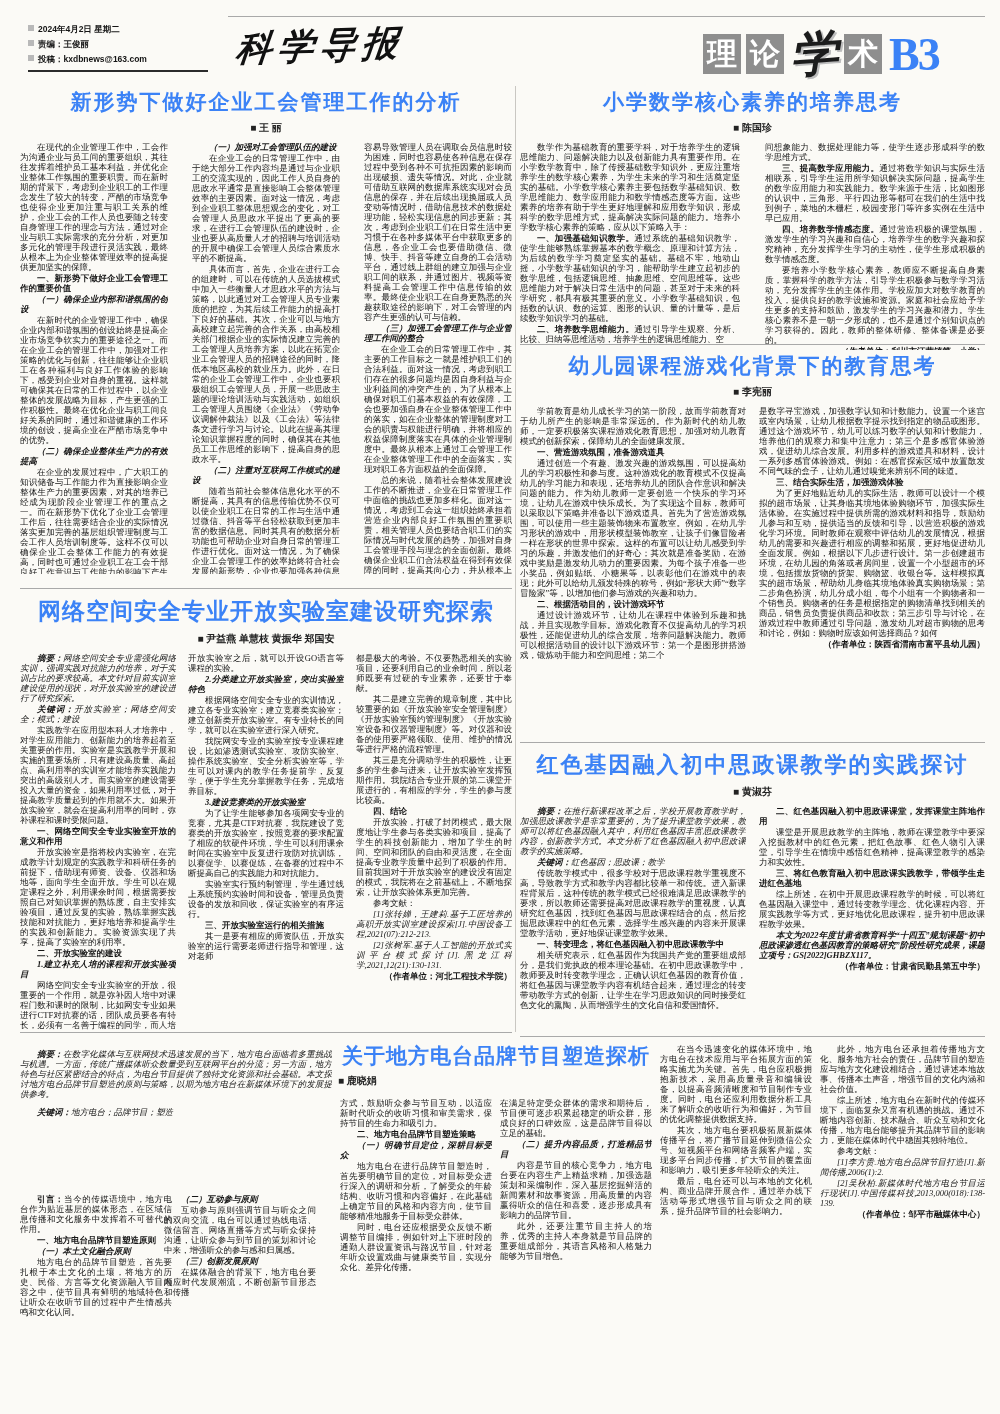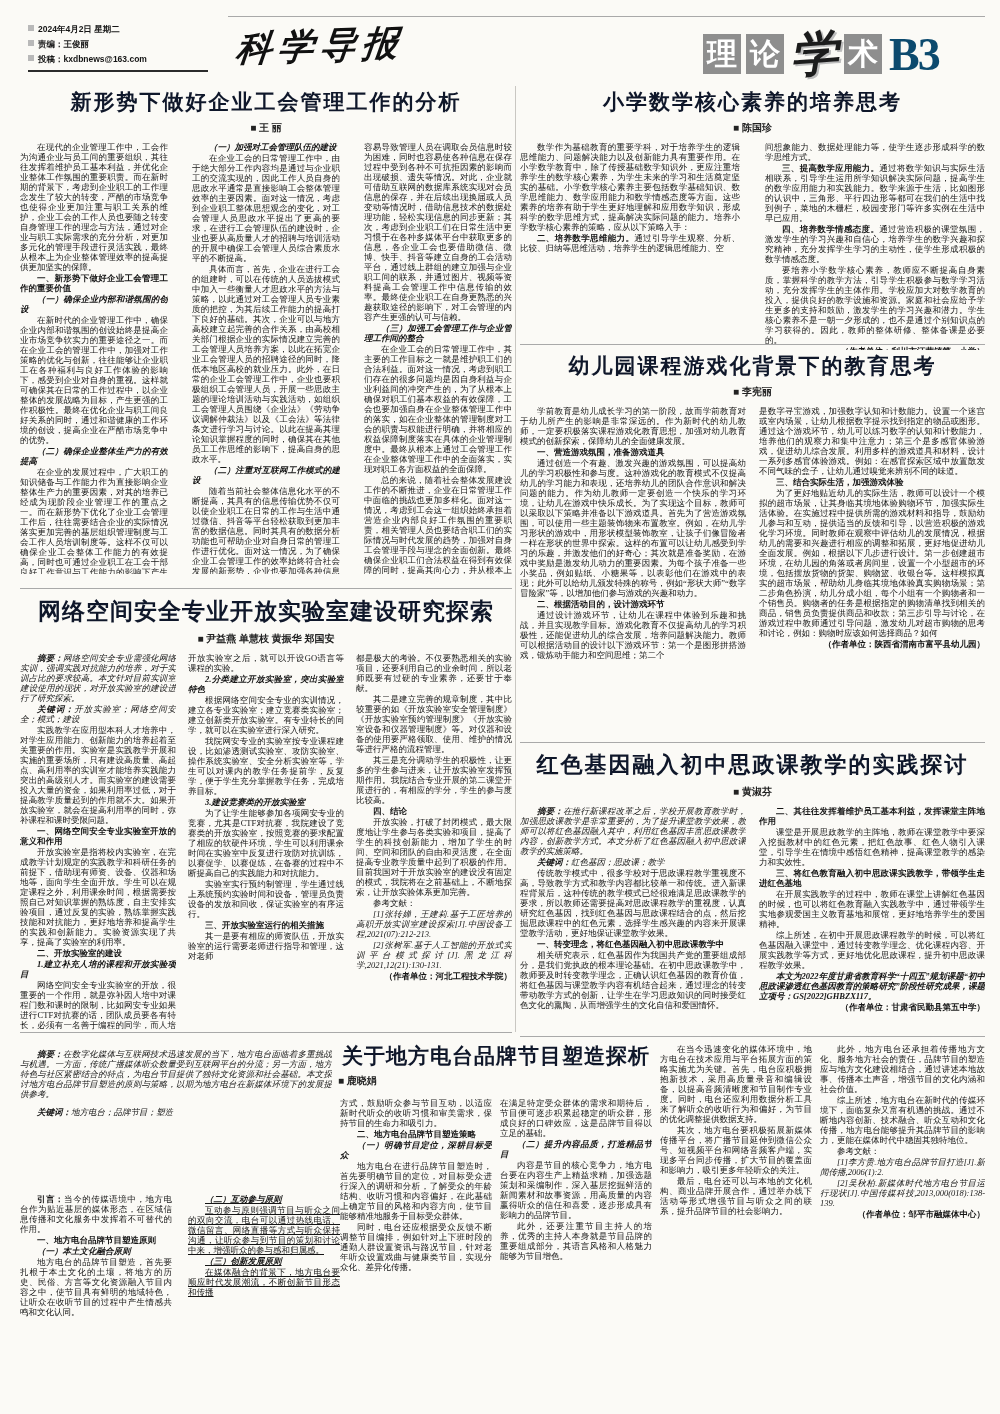--- a/index.html
+++ b/index.html
@@ -12,24 +12,24 @@
             font-size:8.5px;font-weight:bold;line-height:1.75;border-bottom:2px solid #2b2b2b;padding-bottom:3px;}
   #hdr-info .row{white-space:nowrap;}
   .sq{display:inline-block;width:6px;height:6px;background:#b9b9b9;margin-right:4px;vertical-align:1px;}
   #masthead{position:absolute;left:236px;top:22px;font-size:36px;font-weight:bold;font-style:italic;
             letter-spacing:6px;transform:rotate(-2deg) skewX(-8deg);color:#111;}
   #badge{position:absolute;left:703px;top:22px;display:flex;align-items:center;gap:5px;}
   .badge-box{width:38px;height:40px;background:#8e8e8e;color:#fff;font-family:"Liberation Sans",sans-serif;
              font-weight:bold;font-size:30px;line-height:40px;text-align:center;}
   .badge-xue{font-size:48px;font-weight:bold;font-style:italic;color:#1c1c1c;margin:0 1px;
              text-shadow:2px 2px 0 #bdbdbd;transform:rotate(-4deg);}
-  .badge-b3{font-size:46px;font-weight:bold;font-family:"Liberation Serif",serif;color:#0c4a6e;letter-spacing:-2px;margin-left:2px;}
+  .badge-b3{font-size:46px;font-weight:bold;font-family:"Liberation Serif",serif;color:#3b82f6;letter-spacing:-2px;margin-left:2px;}
   
   .art{position:absolute;}
-  .atitle{font-family:"Liberation Sans",sans-serif;font-weight:bold;text-align:center;letter-spacing:2px;color:#0f172a;}
+  .atitle{font-family:"Liberation Sans",sans-serif;font-weight:bold;text-align:center;letter-spacing:2px;color:#3b82f6;}
   .aauthor{font-family:"Liberation Sans",sans-serif;font-weight:bold;font-size:10px;text-align:center;margin:5px 0 7px;color:#222;}
   .cols{display:flex;}
   .col{overflow:hidden;font-size:8.5px;line-height:10px;text-align:justify;}
   .col p{margin:0 0 1px;}
   .b-p{text-indent:2em;}
   .b-pi{text-indent:0;}
   .b-h{font-family:"Liberation Sans",sans-serif;font-weight:bold;text-indent:2em;}
   .b-kb{font-weight:bold;font-style:italic;text-indent:2em;}
   .b-k{font-style:italic;text-indent:2em;}
   .b-k b,.b-kb b{font-style:italic;}
@@ -135,20 +135,21 @@
         </div>
     </div>
   </div>
 
   <div class="art" style="left:520px;top:88px;width:465px;">
     <div class="atitle" style="font-size:21px;">小学数学核心素养的培养思考</div>
     <div class="aauthor">■ 陈国珍</div>
     <div class="cols" style="gap:25px;">
       <div class="col" style="width:226px;height:208px;">
           <p class="b-p">数学作为基础教育的重要学科，对于培养学生的逻辑思维能力、问题解决能力以及创新能力具有重要作用。在小学数学教育中，除了传授基础数学知识外，更应注重培养学生的数学核心素养，为学生未来的学习和生活奠定坚实的基础。小学数学核心素养主要包括数学基础知识、数学思维能力、数学应用能力和数学情感态度等方面。这些素养的培养有助于学生更好地理解和应用数学知识，形成科学的数学思维方式，提高解决实际问题的能力。培养小学数学核心素养的策略，应从以下策略入手：</p>
+          <p class="b-p"><b>一、加强基础知识教学。</b>通过系统的基础知识教学，使学生能够熟练掌握基本的数学概念、原理和计算方法，为后续的数学学习奠定坚实的基础。基础不牢，地动山摇，小学数学基础知识的学习，能帮助学生建立起初步的数学思维，包括逻辑思维、抽象思维、空间思维等。这些思维能力对于解决日常生活中的问题，甚至对于未来的科学研究，都具有极其重要的意义。小学数学基础知识，包括数的认识、数的运算、图形的认识、量的计量等，是后续数学知识学习的基础。</p>
           <p class="b-p"><b>二、培养数学思维能力。</b>通过引导学生观察、分析、比较、归纳等思维活动，培养学生的逻辑思维能力、空</p>
         </div>
       <div class="col" style="width:226px;height:208px;">
           <p class="b-pi">间想象能力、数据处理能力等，使学生逐步形成科学的数学思维方式。</p>
           <p class="b-p"><b>三、提高数学应用能力。</b>通过将数学知识与实际生活相联系，引导学生运用所学知识解决实际问题，提高学生的数学应用能力和实践能力。数学来源于生活，比如图形的认识中，三角形、平行四边形等都可在我们的生活中找到例子，菜地的木栅栏，校园变形门等许多实例在生活中早已应用。</p>
           <p class="b-p"><b>四、培养数学情感态度。</b>通过营造积极的课堂氛围，激发学生的学习兴趣和自信心，培养学生的数学兴趣和探究精神，充分发挥学生学习的主动性，使学生形成积极的数学情感态度。</p>
           <p class="b-p">要培养小学数学核心素养，教师应不断提高自身素质，掌握科学的教学方法，引导学生积极参与数学学习活动，充分发挥学生的主体作用。学校应加大对数学教育的投入，提供良好的教学设施和资源。家庭和社会应给予学生更多的支持和鼓励，激发学生的学习兴趣和潜力。学生核心素养不是一朝一夕形成的，也不是通过个别知识点的学习获得的。因此，教师的整体研修、整体备课是必要的。</p>
           <p class="b-attr">（作者单位：利川市汪营镇第一小学）</p>
         </div>
     </div>
@@ -179,24 +180,23 @@
     <div class="aauthor">■ 黄淑芬</div>
     <div class="cols" style="gap:13px;">
       <div class="col" style="width:226px;height:232px;">
           <p class="b-k"><b>摘要：</b>在推行新课程改革之后，学校开展教育教学时，加强思政课教学是非常重要的，为了提升课堂教学效果，教师可以将红色基因融入其中，利用红色基因丰富思政课教学内容，创新教学方式。本文分析了红色基因融入初中思政课教学的实施策略。</p>
           <p class="b-k"><b>关键词：</b>红色基因；思政课；教学</p>
           <p class="b-p">传统教学模式中，很多学校对于思政课程教学重视度不高，导致教学方式和教学内容都比较单一和传统。进入新课程背景后，这种传统的教学模式已经很难满足思政课教学的要求，所以教师还需要提高对思政课程教学的重视度，认真研究红色基因，找到红色基因与思政课程结合的点，然后挖掘思政课程中的红色元素，选择学生感兴趣的内容来开展课堂教学活动，更好地保证课堂教学效果。</p>
           <p class="b-h">一、转变理念，将红色基因融入初中思政课教学中</p>
           <p class="b-p">相关研究表示，红色基因作为我国共产党的重要组成部分，是我们党执政的根本理论基础。在初中思政课教学中，教师要及时转变教学理念，正确认识红色基因的教育价值，将红色基因与课堂教学内容有机结合起来，通过理念的转变带动教学方式的创新，让学生在学习思政知识的同时接受红色文化的熏陶，从而增强学生的文化自信和爱国情怀。</p>
         </div>
       <div class="col" style="width:226px;height:232px;">
-          <p class="b-h">二、其往往发挥着维护员工基本利益，发挥课堂主阵地作用</p>
+          <p class="b-h">二、红色基因融入初中思政课课堂，发挥课堂主阵地作用</p>
           <p class="b-p">课堂是开展思政教学的主阵地，教师在课堂教学中要深入挖掘教材中的红色元素，把红色故事、红色人物引入课堂，引导学生在情境中感悟红色精神，提高课堂教学的感染力和实效性。</p>
           <p class="b-h">三、将红色教育融入初中思政课实践教学，带领学生走进红色基地</p>
-          <p class="b-p">在开展实践教学的过程中，教师在课堂上讲解红色基因的时候，也可以将红色教育融入实践教学中，通过带领学生实地参观爱国主义教育基地和展馆，更好地培养学生的爱国精神。</p>
           <p class="b-p">综上所述，在初中开展思政课程教学的时候，可以将红色基因融入课堂中，通过转变教学理念、优化课程内容、开展实践教学等方式，更好地优化思政课程，提升初中思政课程教学效果。</p>
           <p class="b-note">本文为2022年度甘肃省教育科学“十四五”规划课题“初中思政课渗透红色基因教育的策略研究”阶段性研究成果，课题立项号：GS[2022]GHBZX117。</p>
           <p class="b-attr">（作者单位：甘肃省民勤县第五中学）</p>
         </div>
     </div>
   </div>
 
   <div class="abs-block" style="left:20px;top:1040px;width:312px;height:148px;">
       <p class="b-k"><b>摘要：</b>在数字化媒体与互联网技术迅速发展的当下，地方电台面临着多重挑战与机遇。一方面，传统广播媒体听众数量受到互联网平台的分流；另一方面，地方特色与社区紧密结合的特点，为电台节目提供了独特文化资源和社会基础。本文探讨地方电台品牌节目塑造的原则与策略，以期为地方电台在新媒体环境下的发展提供参考。</p>
       <p class="b-k"><b>关键词：</b>地方电台；品牌节目；塑造</p>
@@ -204,21 +204,21 @@
   <div class="art" style="left:338px;top:1042px;width:316px;">
     <div class="atitle" style="font-size:21px;letter-spacing:1px;">关于地方电台品牌节目塑造探析</div>
     <div class="aauthor" style="text-align:left;margin:4px 6px 0 0;">■ 鹿晓娟</div>
   </div>
   <div class="col abs-block" style="left:20px;top:1194px;width:152px;height:212px;">
       <p class="b-p"><b>引言：</b>当今的传媒语境中，地方电台作为贴近基层的媒体形态，在区域信息传播和文化服务中发挥着不可替代的作用。</p>
       <p class="b-h">一、地方电台品牌节目塑造原则</p>
       <p class="b-kb">（一）本土文化融合原则</p>
       <p class="b-p">地方电台的品牌节目塑造，首先要扎根于本土文化的土壤，将地方的历史、民俗、方言等文化资源融入节目内容之中，使节目具有鲜明的地域特色，让听众在收听节目的过程中产生情感共鸣和文化认同。</p>
     </div>
-  <div class="col abs-block" style="left:188px;top:1194px;width:152px;height:212px;text-decoration:underline;">
+  <div class="col abs-block" style="left:164px;top:1194px;width:152px;height:212px;">
       <p class="b-kb">（二）互动参与原则</p>
       <p class="b-p">互动参与原则强调节目与听众之间的双向交流，电台可以通过热线电话、微信留言、网络直播等方式与听众保持沟通，让听众参与到节目的策划和讨论中来，增强听众的参与感和归属感。</p>
       <p class="b-kb">（三）创新发展原则</p>
       <p class="b-p">在媒体融合的背景下，地方电台要顺应时代发展潮流，不断创新节目形态和传播</p>
     </div>
   <div class="col abs-block" style="left:340px;top:1098px;width:152px;height:308px;">
       <p class="b-pi">方式，鼓励听众参与节目互动，以适应新时代听众的收听习惯和审美需求，保持节目的生命力和吸引力。</p>
       <p class="b-h">二、地方电台品牌节目塑造策略</p>
       <p class="b-kb">（一）明确节目定位，深耕目标受众</p>
       <p class="b-p">地方电台在进行品牌节目塑造时，首先要明确节目的定位，对目标受众进行深入的调研和分析，了解受众的年龄结构、收听习惯和内容偏好，在此基础上确定节目的风格和内容方向，使节目能够精准地服务于目标受众群体。</p>

